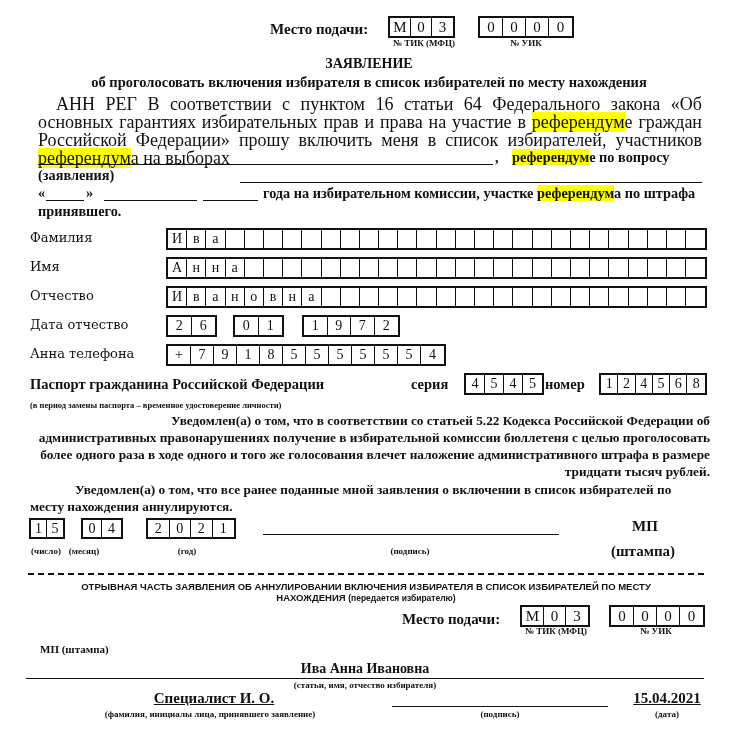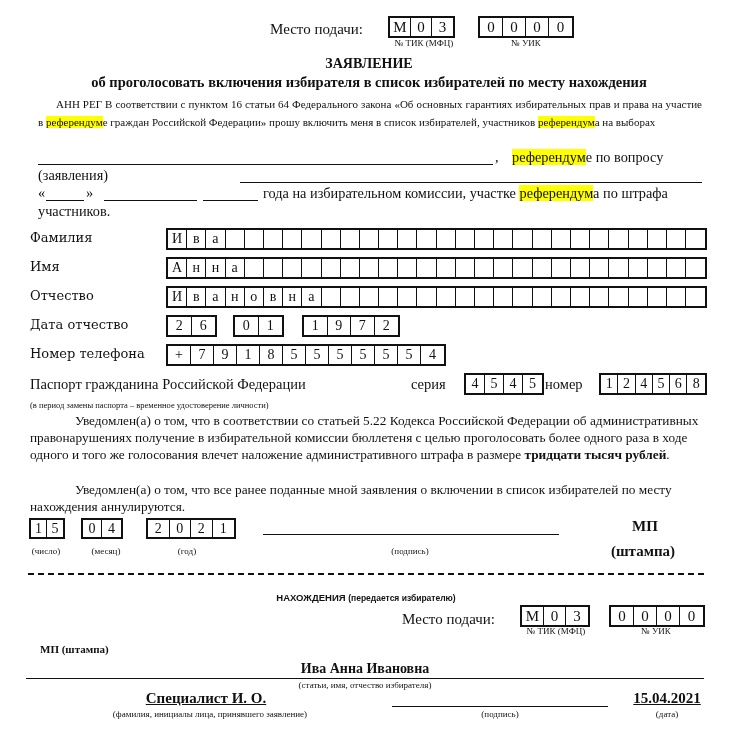--- a/index.html
+++ b/index.html
@@ -1,25 +1,25 @@
 <!DOCTYPE html>
 <html><head>
 <meta charset="utf-8">
 <style>
   html, body { margin: 0; padding: 0; background: #ffffff; }
   body { width: 738px; height: 734px; position: relative; overflow: hidden;
          font-family: "Liberation Serif", serif; color: #111; }
-  .abs { position: absolute; }
+  .abs { position: absolute; font-weight: bold; }
   .cells { position: absolute; display: flex; border: 2px solid #111; box-sizing: border-box; background: #fff; }
   .cell { border-right: 1px solid #111; text-align: center; box-sizing: border-box;
           font-family: "Liberation Serif", serif; display: flex; align-items: center; justify-content: center; }
   .cell:last-child { border-right: none; }
   .caption { font-size: 9px; text-align: center; }
   .hl { background: #ffff00; }
-  .para { position: absolute; left: 38px; width: 664px; font-size: 11px; line-height: 18px; text-align: justify; }
+  .para { position: absolute; left: 38px; width: 664px; font-size: 18px; line-height: 18px; text-align: justify; }
   .field-label { position: absolute; left: 30px; font-family: "DejaVu Serif", serif; font-size: 13px; }
   .line { position: absolute; border-bottom: 1px solid #111; }
 </style>
 </head>
 <body>
 
 <div class="abs" style="left:270px;top:21px;font-size:15px;">Место подачи:</div>
 <div class="cells" style="left:388px;top:16px;height:22px;">
     <div class="cell" style="width: 21px; font-size: 15px;">М</div>
     <div class="cell" style="width: 21px; font-size: 15px;">0</div>
@@ -48,21 +48,21 @@
 <div class="abs" style="left:38px;top:167px;font-size:14.3px;">(заявления)</div>
 <div class="line" style="left:240px;top:168px;width:462px;height:14px;"></div>
 <div class="abs" style="left:38px;top:185px;font-size:14.3px;">«</div>
 <div class="line" style="left:46px;top:186px;width:38px;height:14px;"></div>
 <div class="abs" style="left:86px;top:185px;font-size:14.3px;">»</div>
 <div class="line" style="left:104px;top:186px;width:93px;height:14px;"></div>
 <div class="line" style="left:203px;top:186px;width:55px;height:14px;"></div>
 <div class="abs" style="left:263px;top:185px;font-size:14.3px;width:439px;text-align:justify;">
   <span>года на избирательном комиссии, участке </span><span class="hl">референдум</span><span>а по штрафа</span>
 </div>
-<div class="abs" style="left:38px;top:203px;font-size:14.3px;">участников.</div>
+<div class="abs" style="left:38px;top:203px;font-size:14.3px;">принявшего.</div>
 
 <div class="field-label" style="top:230px;">Фамилия</div>
 <div class="cells" style="left:166px;top:228px;height:22px;">
     <div class="cell" style="width: 19.2px; font-size: 14px;">И</div>
     <div class="cell" style="width: 19.2px; font-size: 14px;">в</div>
     <div class="cell" style="width: 19.2px; font-size: 14px;">а</div>
     <div class="cell" style="width: 19.2px; font-size: 14px;"></div>
     <div class="cell" style="width: 19.2px; font-size: 14px;"></div>
     <div class="cell" style="width: 19.2px; font-size: 14px;"></div>
     <div class="cell" style="width: 19.2px; font-size: 14px;"></div>
@@ -162,21 +162,21 @@
     <div class="cell" style="width: 23.5px; font-size: 14px;">0</div>
     <div class="cell" style="width: 23.5px; font-size: 14px;">1</div>
   </div>
 <div class="cells" style="left:302px;top:315px;height:22px;">
     <div class="cell" style="width: 23.5px; font-size: 14px;">1</div>
     <div class="cell" style="width: 23.5px; font-size: 14px;">9</div>
     <div class="cell" style="width: 23.5px; font-size: 14px;">7</div>
     <div class="cell" style="width: 23.5px; font-size: 14px;">2</div>
   </div>
 
-<div class="field-label" style="top:346px;">Номер телефона</div>
+<div class="field-label" style="top:346px;">Анна телефона</div>
 <div class="cells" style="left:166px;top:344px;height:22px;">
     <div class="cell" style="width: 23px; font-size: 14px;">+</div>
     <div class="cell" style="width: 23px; font-size: 14px;">7</div>
     <div class="cell" style="width: 23px; font-size: 14px;">9</div>
     <div class="cell" style="width: 23px; font-size: 14px;">1</div>
     <div class="cell" style="width: 23px; font-size: 14px;">8</div>
     <div class="cell" style="width: 23px; font-size: 14px;">5</div>
     <div class="cell" style="width: 23px; font-size: 14px;">5</div>
     <div class="cell" style="width: 23px; font-size: 14px;">5</div>
     <div class="cell" style="width: 23px; font-size: 14px;">5</div>
@@ -197,50 +197,50 @@
 <div class="abs" style="left:545px;top:376px;font-size:14.5px;">номер</div>
 <div class="cells" style="left:599px;top:373px;height:22px;">
     <div class="cell" style="width: 17.3px; font-size: 14px;">1</div>
     <div class="cell" style="width: 17.3px; font-size: 14px;">2</div>
     <div class="cell" style="width: 17.3px; font-size: 14px;">4</div>
     <div class="cell" style="width: 17.3px; font-size: 14px;">5</div>
     <div class="cell" style="width: 17.3px; font-size: 14px;">6</div>
     <div class="cell" style="width: 17.3px; font-size: 14px;">8</div>
   </div>
 
-<div class="abs" style="left:30px;top:412px;width:680px;font-size:13.3px;line-height:17px;text-indent:45px;">
+<div class="abs" style="left:30px;top:412px;width:680px;font-size:13.3px;line-height:17px;text-indent:45px;text-align:right;">
   <span>Уведомлен(а) о том, что в соответствии со статьей 5.22 Кодекса Российской Федерации об административных правонарушениях получение в избирательной комиссии бюллетеня с целью проголосовать более одного раза в ходе одного и того же голосования влечет наложение административного штрафа в размере </span><b>тридцати тысяч рублей</b><span>.</span>
 </div>
 <div class="abs" style="left:30px;top:481px;width:675px;font-size:13.3px;line-height:17px;text-indent:45px;">Уведомлен(а) о том, что все ранее поданные мной заявления о включении в список избирателей по месту нахождения аннулируются.</div>
 
 <div class="cells" style="left:29px;top:518px;height:21px;">
     <div class="cell" style="width: 16px; font-size: 14px;">1</div>
     <div class="cell" style="width: 16px; font-size: 14px;">5</div>
   </div>
 <div class="cells" style="left:81px;top:518px;height:21px;">
     <div class="cell" style="width: 19px; font-size: 14px;">0</div>
     <div class="cell" style="width: 19px; font-size: 14px;">4</div>
   </div>
 <div class="cells" style="left:146px;top:518px;height:21px;">
     <div class="cell" style="width: 21.5px; font-size: 14px;">2</div>
     <div class="cell" style="width: 21.5px; font-size: 14px;">0</div>
     <div class="cell" style="width: 21.5px; font-size: 14px;">2</div>
     <div class="cell" style="width: 21.5px; font-size: 14px;">1</div>
   </div>
 <div class="abs caption" style="left:26px;top:546px;width:40px;">(число)</div>
-<div class="abs caption" style="left:84px;top:546px;width:44px;">(месяц)</div>
+<div class="abs caption" style="left:62px;top:546px;width:44px;">(месяц)</div>
 <div class="abs caption" style="left:165px;top:546px;width:44px;">(год)</div>
 <div class="line" style="left:263px;top:520px;width:296px;height:14px;"></div>
 <div class="abs caption" style="left:360px;top:546px;width:100px;">(подпись)</div>
 <div class="abs" style="left:605px;top:518px;width:80px;text-align:center;font-weight:bold;font-size:15px;">МП</div>
 <div class="abs" style="left:603px;top:543px;width:80px;text-align:center;font-weight:bold;font-size:15px;">(штампа)</div>
 
 <div class="abs" style="left:28px;top:573px;width:676px;border-top:2px dashed #111;"></div>
 <div class="abs" style="left:28px;top:581px;width:676px;text-align:center;font-size:9.5px;font-weight:bold;line-height:11px;font-family:'Liberation Sans',sans-serif;">
-  <br>
+  <span>ОТРЫВНАЯ ЧАСТЬ ЗАЯВЛЕНИЯ ОБ АННУЛИРОВАНИИ ВКЛЮЧЕНИЯ ИЗБИРАТЕЛЯ В СПИСОК ИЗБИРАТЕЛЕЙ ПО МЕСТУ</span><br>
   <span>НАХОЖДЕНИЯ</span>
   <span style="font-size:8.5px;">(передается избирателю)</span>
 </div>
 
 <div class="abs" style="left:402px;top:611px;font-size:15px;">Место подачи:</div>
 <div class="cells" style="left:520px;top:605px;height:22px;">
     <div class="cell" style="width: 22px; font-size: 15px;">М</div>
     <div class="cell" style="width: 22px; font-size: 15px;">0</div>
     <div class="cell" style="width: 22px; font-size: 15px;">3</div>
   </div>
@@ -252,18 +252,18 @@
     <div class="cell" style="width: 23px; font-size: 15px;">0</div>
   </div>
 <div class="abs caption" style="left:608px;top:626px;width:96px;">№ УИК</div>
 
 <div class="abs" style="left:40px;top:643px;font-size:11px;font-weight:bold;">МП (штампа)</div>
 
 <div class="abs" style="left:26px;width:678px;top:661px;text-align:center;font-size:14px;font-weight:bold;">Ива Анна Ивановна</div>
 <div class="abs" style="left:26px;top:678px;width:678px;border-top:1px solid #111;"></div>
 <div class="abs caption" style="left:26px;width:678px;top:680px;">(статьи, имя, отчество избирателя)</div>
 
-<div class="abs" style="left:76px;width:260px;top:690px;text-align:center;font-size:15px;font-weight:bold;text-decoration:underline;">Специалист И. О.</div>
+<div class="abs" style="left:84px;width:260px;top:690px;text-align:center;font-size:15px;font-weight:bold;text-decoration:underline;">Специалист И. О.</div>
 <div class="abs caption" style="left:80px;width:260px;top:709px;">(фамилия, инициалы лица, принявшего заявление)</div>
 <div class="line" style="left:392px;top:692px;width:216px;height:14px;"></div>
 <div class="abs caption" style="left:450px;width:100px;top:709px;">(подпись)</div>
 <div class="abs" style="left:622px;width:90px;top:690px;text-align:center;font-size:15px;font-weight:bold;text-decoration:underline;">15.04.2021</div>
 <div class="abs caption" style="left:622px;width:90px;top:709px;">(дата)</div>
 
 </body></html>

